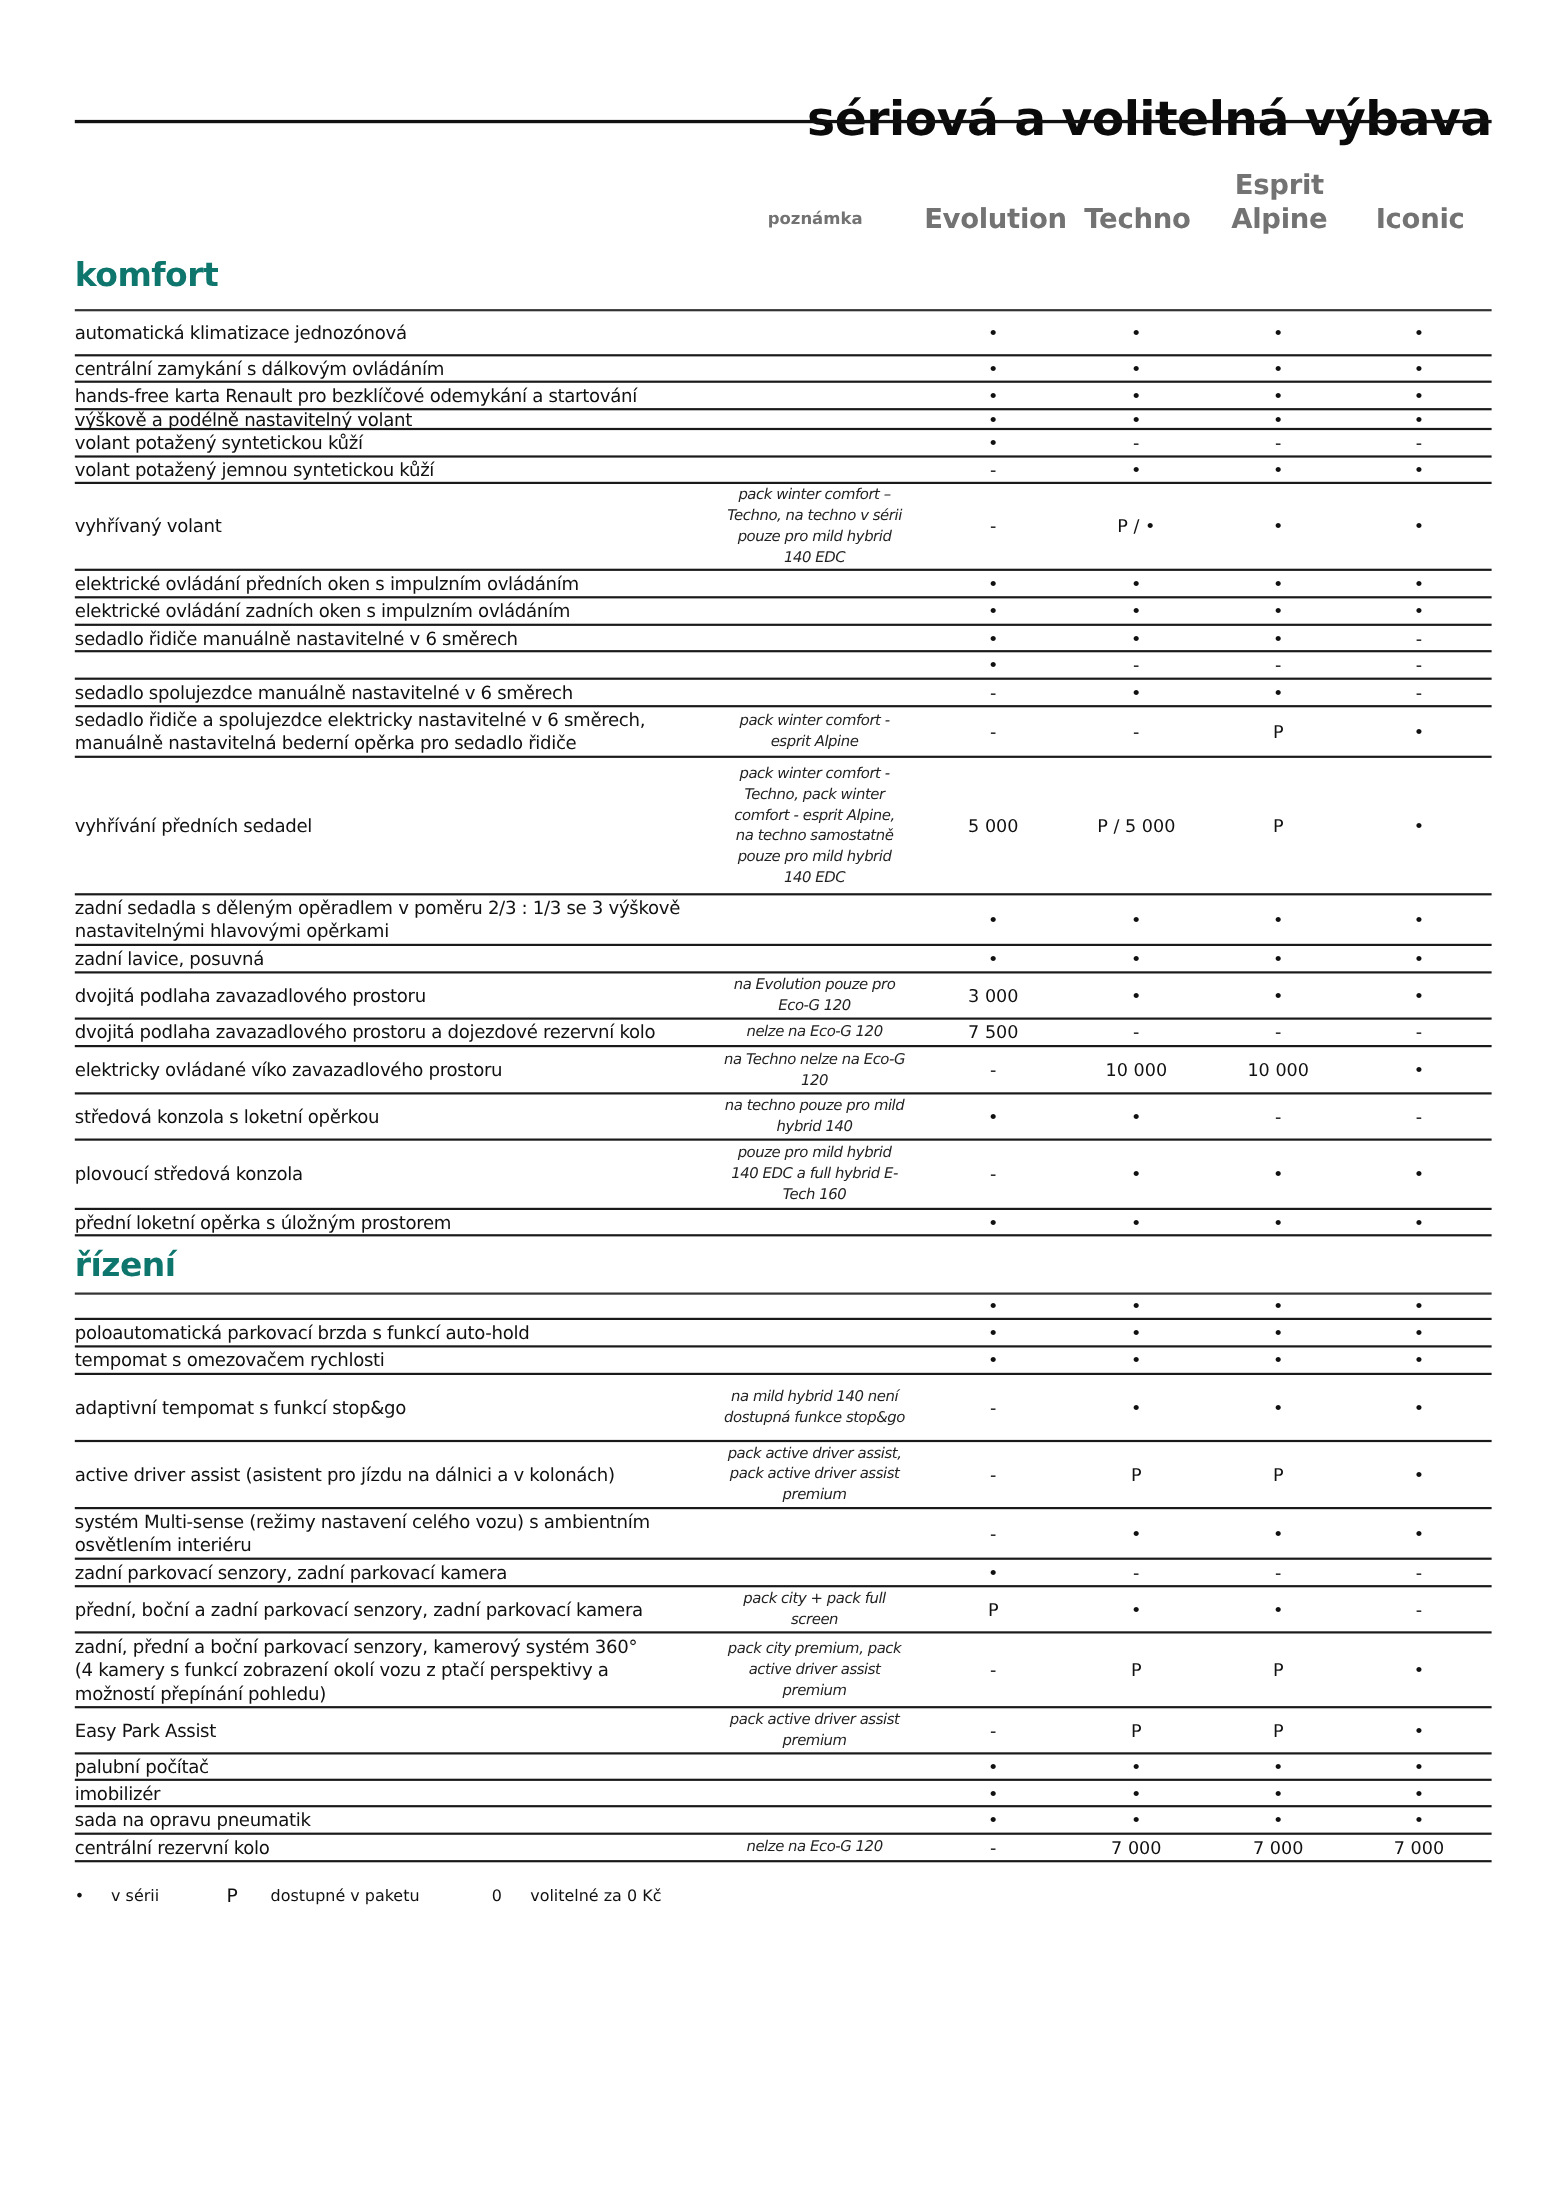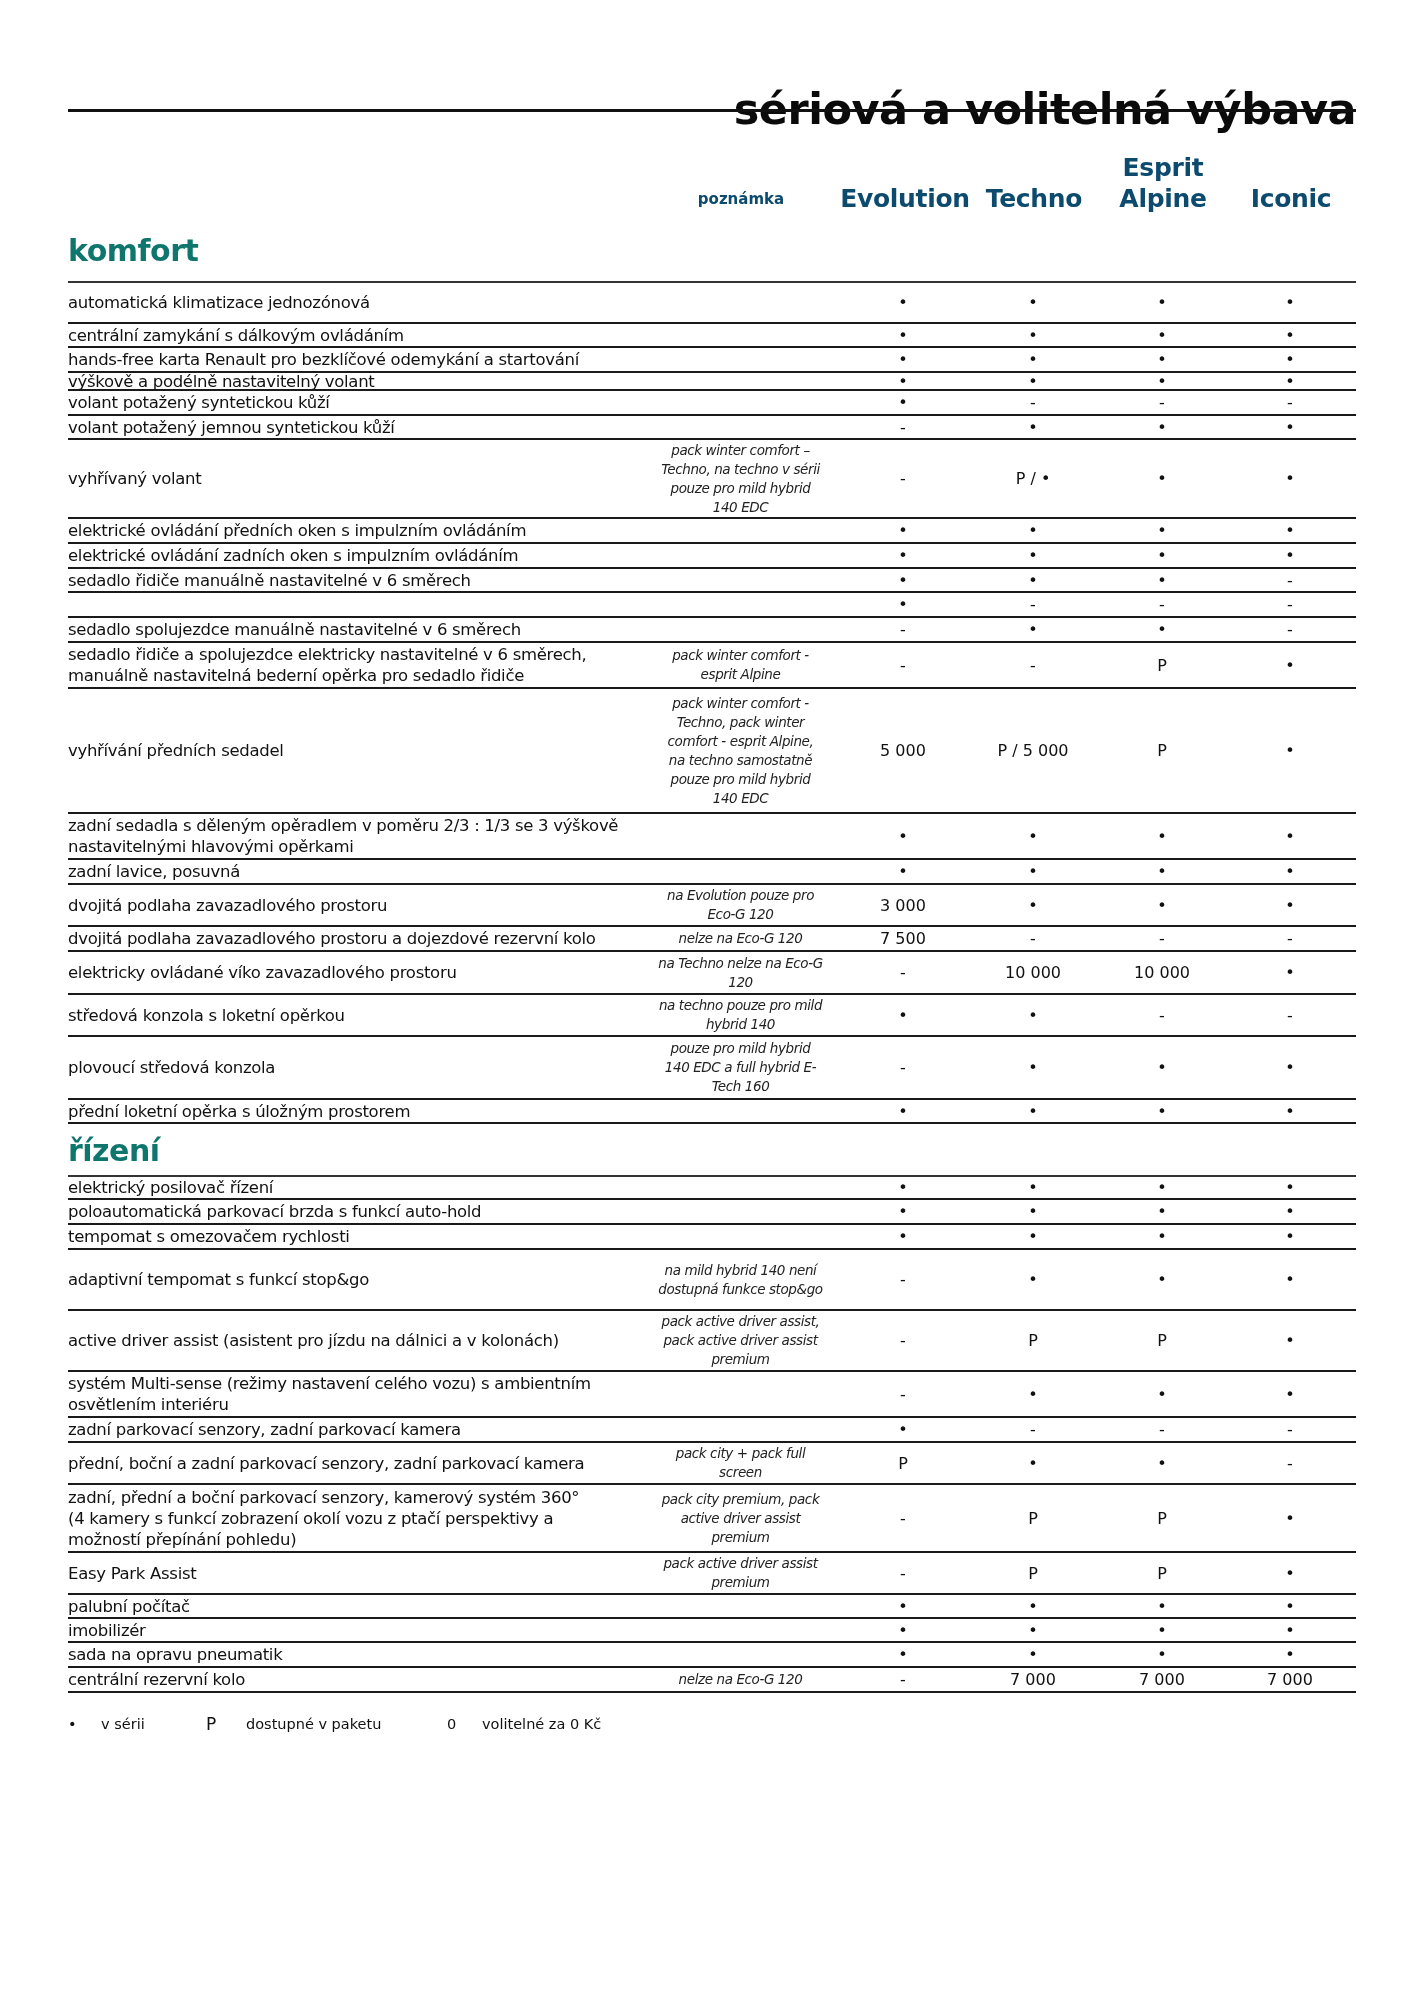--- a/index.html
+++ b/index.html
@@ -1,19 +1,19 @@
 <!DOCTYPE html>
 <html><head>
 <meta charset="utf-8">
 <style>
   html, body { margin: 0; padding: 0; background: #ffffff; }
   body { width: 1414px; height: 2000px; position: relative; overflow: hidden; color: #111; font-family: "DejaVu Sans", sans-serif; }
   .page-title { position: absolute; right: 58px; top: 46px; font-family: "DejaVu Sans", sans-serif; font-weight: bold; font-size: 43px; letter-spacing: -0.5px; color: #0a0a0a; white-space: nowrap; margin-top: 38px; }
   .title-rule { position: absolute; left: 68px; width: 1288px; top: 109px; height: 3px; background: #111; }
-  .col-head { position: absolute; font-family: "DejaVu Sans", sans-serif; font-weight: bold; color: #0c4a6e; text-align: center; line-height: 31px; }
+  .col-head { position: absolute; font-family: "DejaVu Sans", sans-serif; font-weight: bold; color: #737373; text-align: center; line-height: 31px; }
   .col-head.trim { font-size: 25px; letter-spacing: -0.3px; width: 140px; }
   .col-head.note { font-size: 15px; width: 130px; line-height: 18px; }
   .section-title { position: absolute; left: 68px; font-family: "DejaVu Sans", sans-serif; font-weight: bold; font-size: 30px; letter-spacing: -0.5px; color: #0f766e; }
   .table { position: absolute; left: 68px; width: 1288px; }
   .row { position: relative; border-bottom: 2px solid #1a1a1a; box-sizing: border-box; display: flex; align-items: center; }
   .row.first { border-top: 2px solid #333; }
   .cell-label { position: absolute; left: 0; width: 580px; font-family: "DejaVu Sans", sans-serif; font-size: 16.5px; line-height: 21px; color: #111; letter-spacing: -0.3px; }
   .cell-note { position: absolute; left: 590px; width: 165px; text-align: center; font-family: "DejaVu Sans", sans-serif; font-style: italic; font-size: 13.5px; line-height: 19px; color: #222; letter-spacing: -0.4px; }
   .cell-val { position: absolute; width: 120px; text-align: center; font-family: "DejaVu Sans", sans-serif; font-size: 16px; color: #111; }
   .c-evo { left: 775px; }
@@ -222,21 +222,20 @@
       <div class="cell-val c-evo">•</div>
       <div class="cell-val c-tec">•</div>
       <div class="cell-val c-alp">•</div>
       <div class="cell-val c-ico">•</div>
     </div>
   </div>
 
 <div class="section-title" style="top:1133px;">řízení</div>
 <div class="table" style="top:1175px;" id="t1">
     <div class="row first" style="height: 25px;">
-      <div class="cell-label">elektrický posilovač řízení</div>
       <div class="cell-note"></div>
       <div class="cell-val c-evo">•</div>
       <div class="cell-val c-tec">•</div>
       <div class="cell-val c-alp">•</div>
       <div class="cell-val c-ico">•</div>
     </div>
     <div class="row" style="height: 25px;">
       <div class="cell-label">poloautomatická parkovací brzda s funkcí auto-hold</div>
       <div class="cell-note"></div>
       <div class="cell-val c-evo">•</div>

